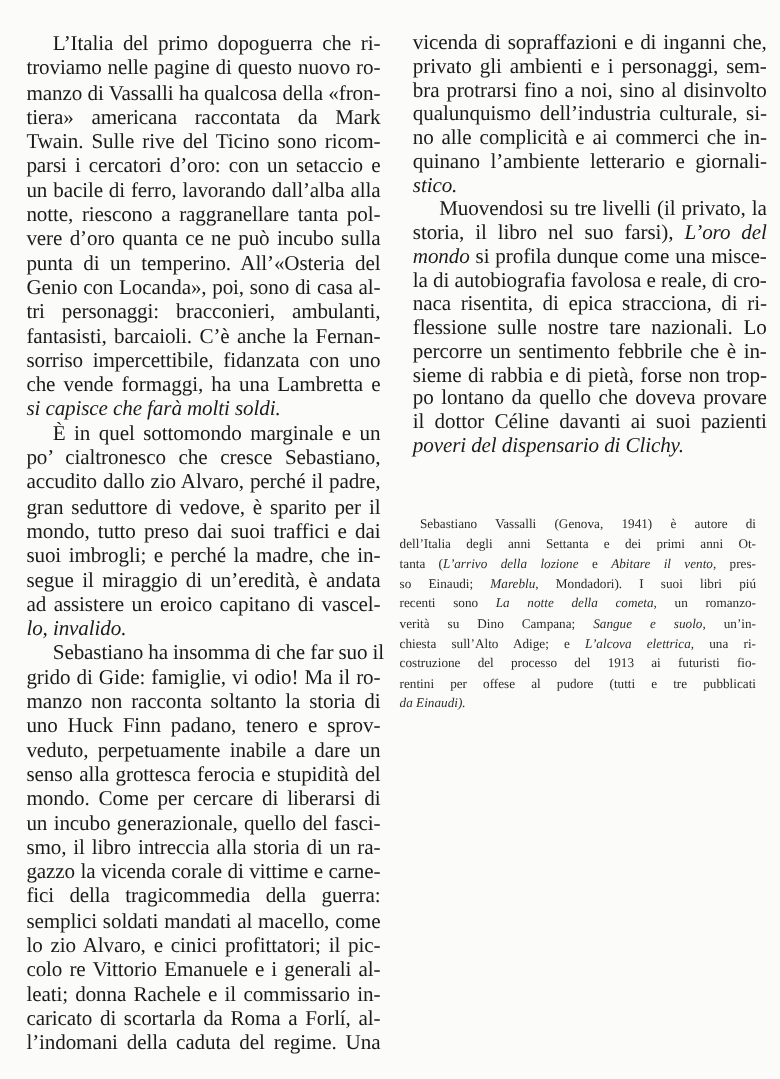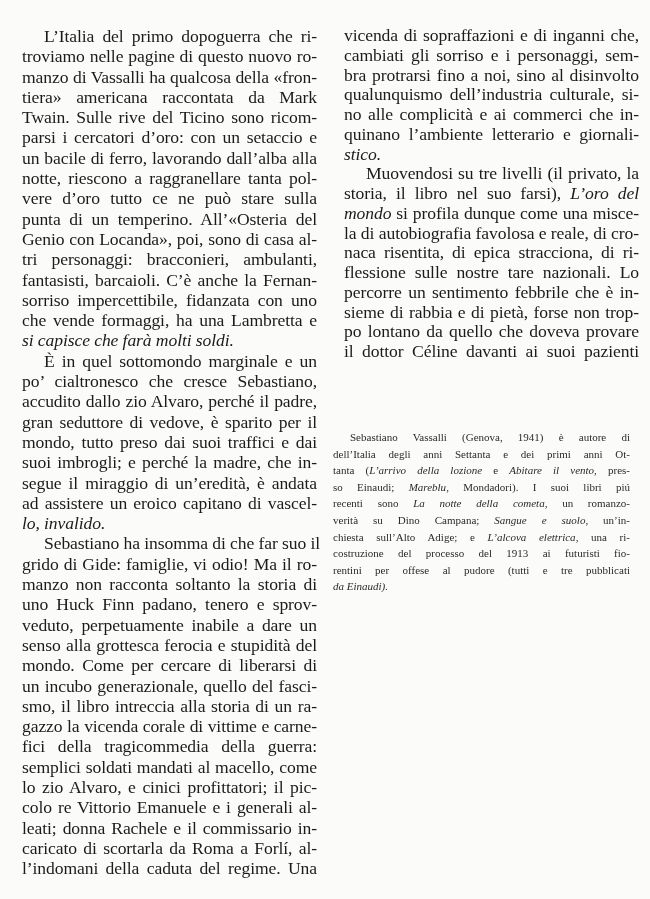--- a/index.html
+++ b/index.html
@@ -46,21 +46,21 @@
 <div class="col col-left">
 
   <span class="line indent">L’Italia del primo dopoguerra che ri-</span>
   <span class="line">troviamo nelle pagine di questo nuovo ro-</span>
   <span class="line">manzo di Vassalli ha qualcosa della «fron-</span>
   <span class="line">tiera» americana raccontata da Mark</span>
   <span class="line">Twain. Sulle rive del Ticino sono ricom-</span>
   <span class="line">parsi i cercatori d’oro: con un setaccio e</span>
   <span class="line">un bacile di ferro, lavorando dall’alba alla</span>
   <span class="line">notte, riescono a raggranellare tanta pol-</span>
-  <span class="line">vere d’oro tutto ce ne può stare sulla</span>
+  <span class="line">vere d’oro quanta ce ne può incubo sulla</span>
   <span class="line">punta di un temperino. All’«Osteria del</span>
   <span class="line">Genio con Locanda», poi, sono di casa al-</span>
   <span class="line">tri personaggi: bracconieri, ambulanti,</span>
   <span class="line">fantasisti, barcaioli. C’è anche la Fernan-</span>
   <span class="line">sorriso impercettibile, fidanzata con uno</span>
   <span class="line">che vende formaggi, ha una Lambretta e</span>
   <span class="line last">si capisce che farà molti soldi.</span>
   <span class="line indent">È in quel sottomondo marginale e un</span>
   <span class="line">po’ cialtronesco che cresce Sebastiano,</span>
   <span class="line">accudito dallo zio Alvaro, perché il padre,</span>
@@ -84,36 +84,37 @@
   <span class="line">semplici soldati mandati al macello, come</span>
   <span class="line">lo zio Alvaro, e cinici profittatori; il pic-</span>
   <span class="line">colo re Vittorio Emanuele e i generali al-</span>
   <span class="line">leati; donna Rachele e il commissario in-</span>
   <span class="line">caricato di scortarla da Roma a Forlí, al-</span>
   <span class="line">l’indomani della caduta del regime. Una</span>
 </div>
 
 <div class="col col-right">
   <span class="line">vicenda di sopraffazioni e di inganni che,</span>
-  <span class="line">cambiati gli sorriso e i personaggi, sem-</span>
+  <span class="line">privato gli ambienti e i personaggi, sem-</span>
   <span class="line">bra protrarsi fino a noi, sino al disinvolto</span>
   <span class="line">qualunquismo dell’industria culturale, si-</span>
   <span class="line">no alle complicità e ai commerci che in-</span>
   <span class="line">quinano l’ambiente letterario e giornali-</span>
   <span class="line last">stico.</span>
   <span class="line indent">Muovendosi su tre livelli (il privato, la</span>
   <span class="line"><span>storia, il libro nel suo farsi), </span><i>L’oro del</i></span>
   <span class="line"><i>mondo</i><span> si profila dunque come una misce-</span></span>
   <span class="line">la di autobiografia favolosa e reale, di cro-</span>
   <span class="line">naca risentita, di epica stracciona, di ri-</span>
   <span class="line">flessione sulle nostre tare nazionali. Lo</span>
   <span class="line">percorre un sentimento febbrile che è in-</span>
   <span class="line">sieme di rabbia e di pietà, forse non trop-</span>
   <span class="line">po lontano da quello che doveva provare</span>
   <span class="line">il dottor Céline davanti ai suoi pazienti</span>
+  <span class="line last">poveri del dispensario di Clichy.</span>
 </div>
 
 <div class="bio">
   <span class="line indent">Sebastiano Vassalli (Genova, 1941) è autore di</span>
   <span class="line">dell’Italia degli anni Settanta e dei primi anni Ot-</span>
   <span class="line"><span>tanta (</span><i>L’arrivo della lozione</i><span> e </span><i>Abitare il vento</i><span>, pres-</span></span>
   <span class="line"><span>so Einaudi; </span><i>Mareblu</i><span>, Mondadori). I suoi libri piú</span></span>
   <span class="line"><span>recenti sono </span><i>La notte della cometa</i><span>, un romanzo-</span></span>
   <span class="line"><span>verità su Dino Campana; </span><i>Sangue e suolo</i><span>, un’in-</span></span>
   <span class="line"><span>chiesta sull’Alto Adige; e </span><i>L’alcova elettrica</i><span>, una ri-</span></span>

